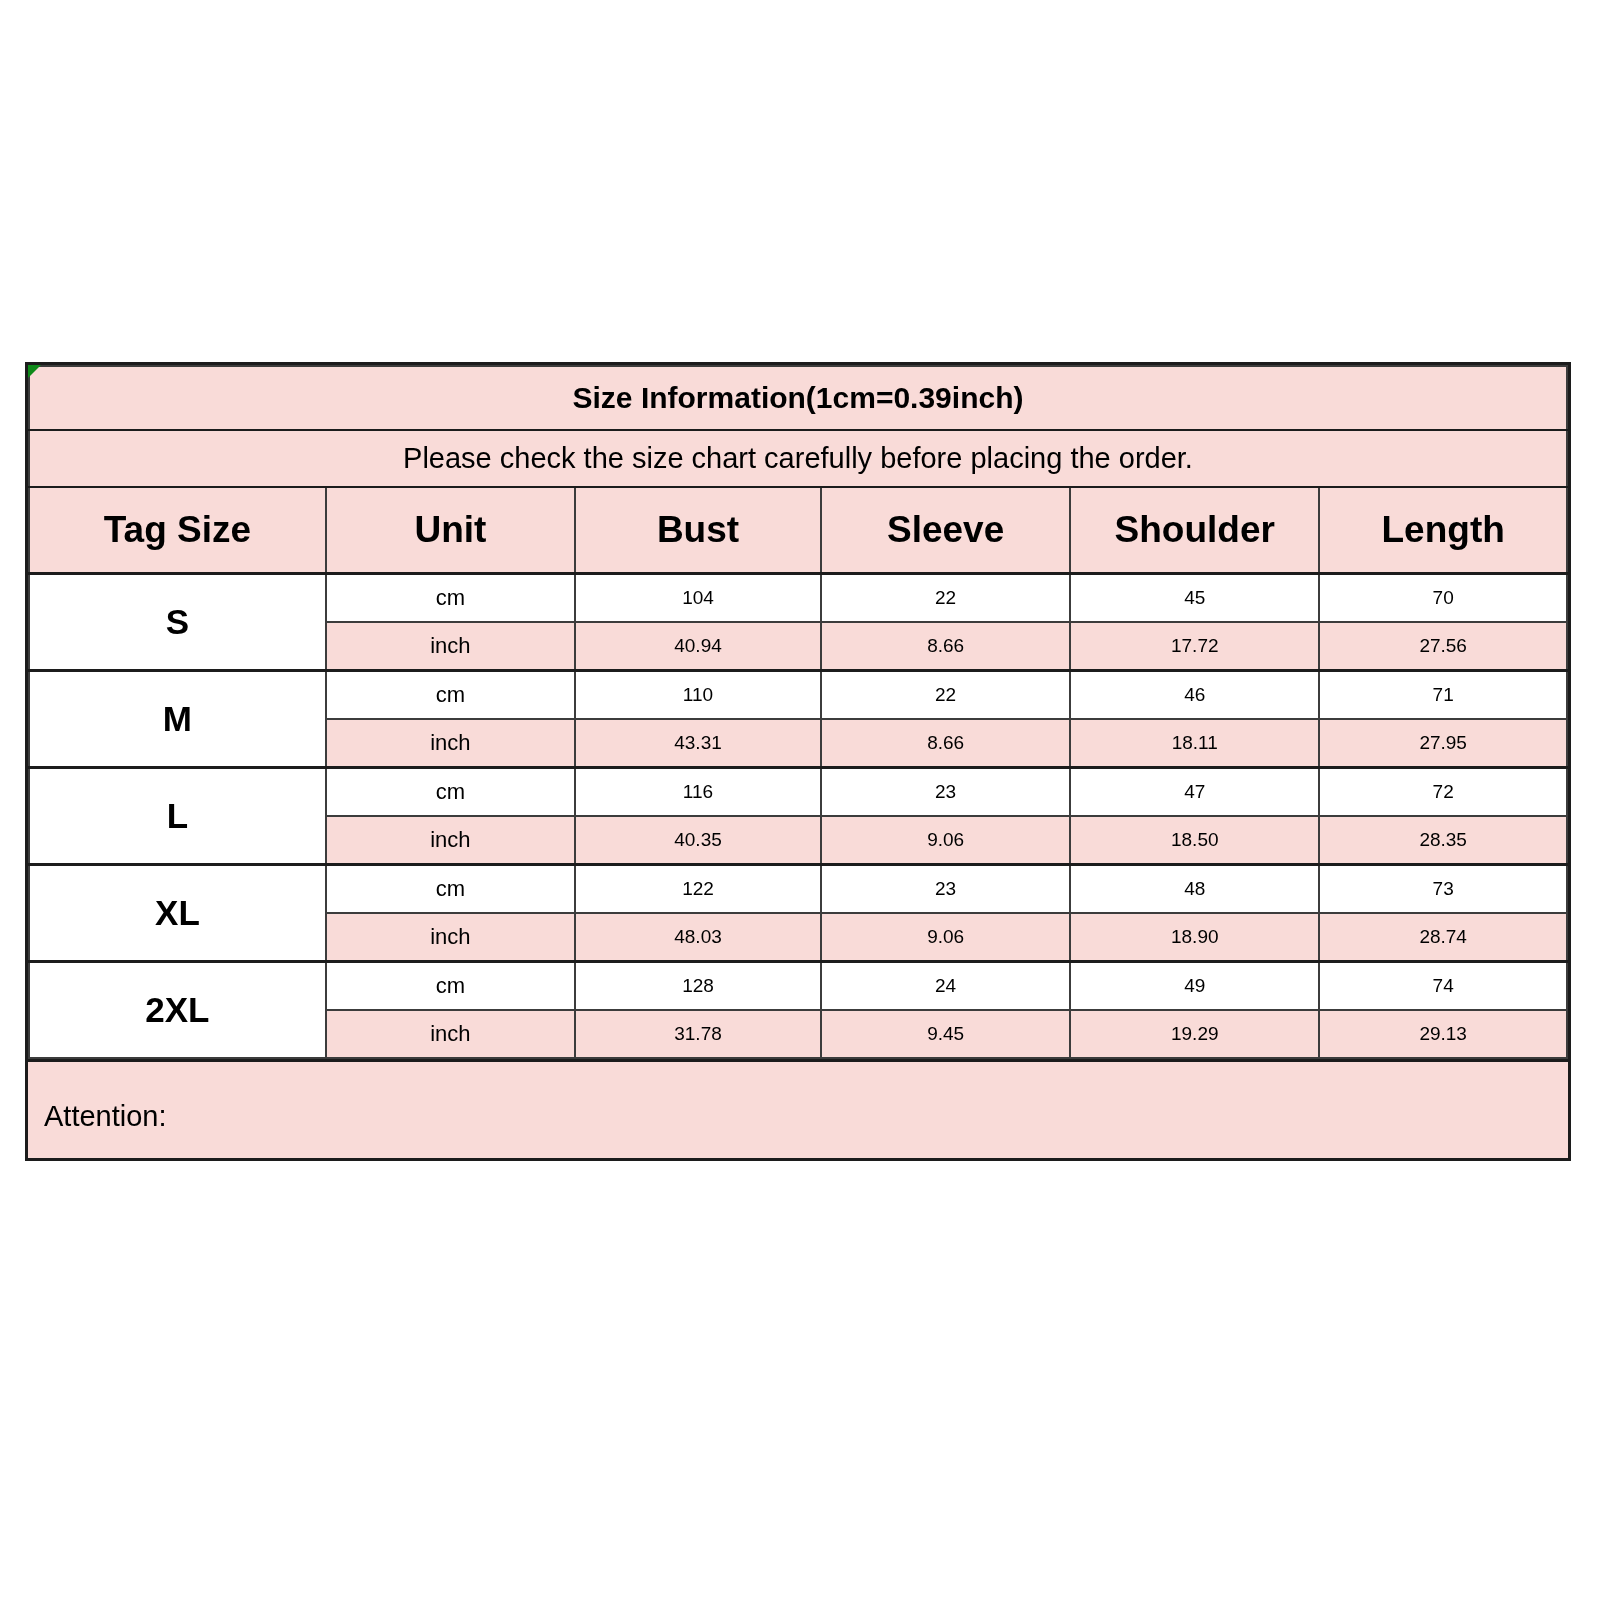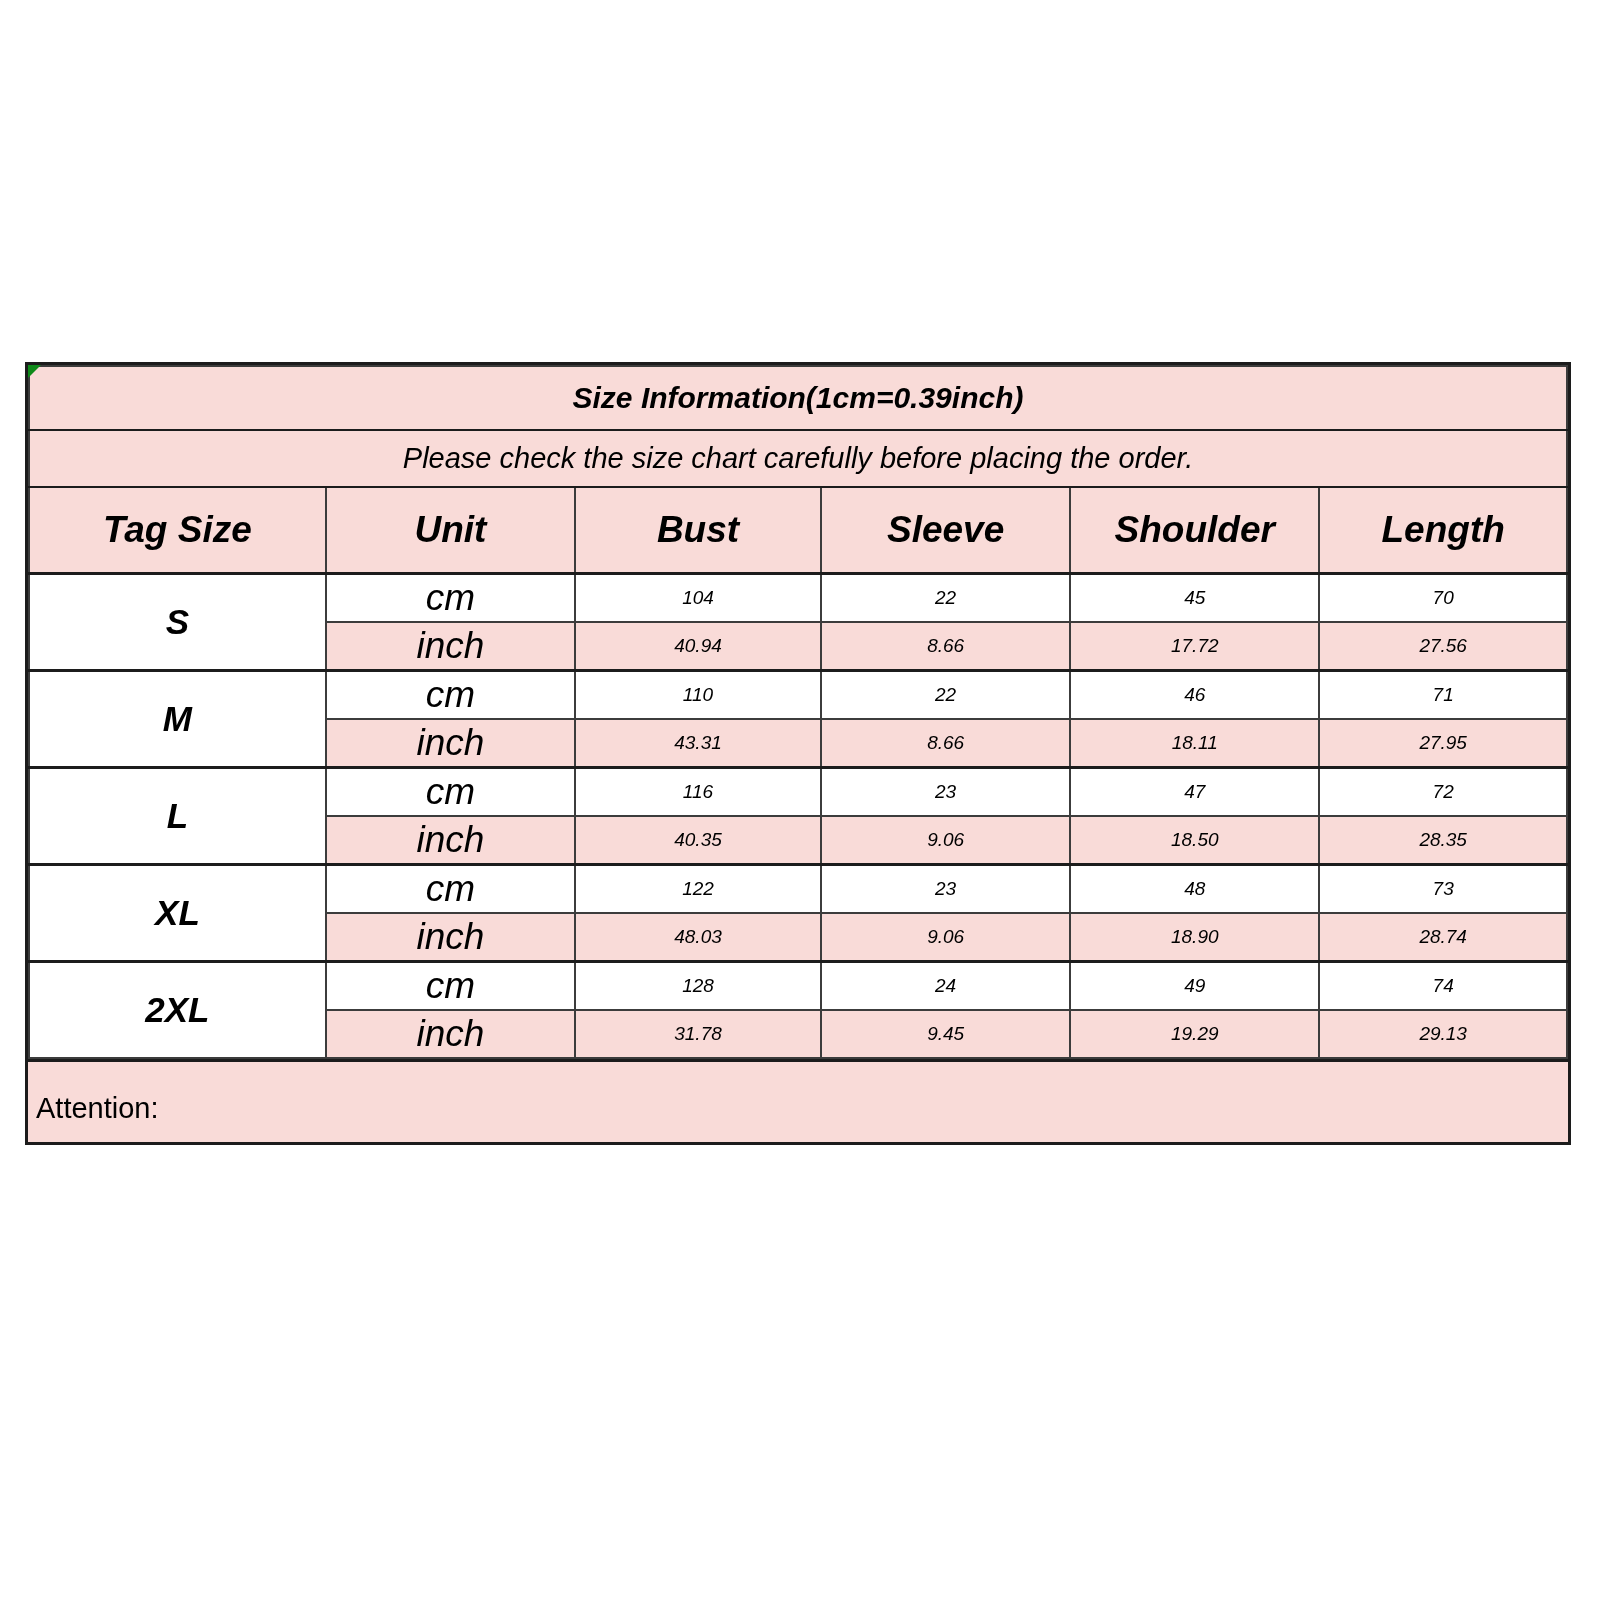--- a/index.html
+++ b/index.html
@@ -28,21 +28,20 @@
     width: 0;
     height: 0;
     border-top: 13px solid #0f8a1a;
     border-right: 13px solid transparent;
     z-index: 3;
   }
   table.size-table {
     width: 100%;
     border-collapse: collapse;
     table-layout: fixed;
-    font-style: italic;
   }
   .size-table td, .size-table th {
     border: 2px solid #3c3c3c;
     text-align: center;
     vertical-align: middle;
     padding: 0;
     overflow: hidden;
   }
   tr.title-row td {
     height: 62px;
@@ -70,30 +69,30 @@
     height: 46px;
     font-size: 19px;
     background: #ffffff;
   }
   tbody.size-rows tr.row-inch td { background: #f9dbd8; }
   tbody.size-rows td.tag-cell {
     font-size: 35px;
     font-weight: bold;
     background: #ffffff;
   }
-  tbody.size-rows td.unit-cell { font-size: 37px; }
+  tbody.size-rows td.unit-cell { font-size: 22px; }
   tbody.size-rows tr.group-start td { border-top: 3px solid #1c1c1c; }
   .attention {
     border-top: 3px solid #1c1c1c;
     background: #f9dbd8;
     padding: 26px 12px 14px 8px;
     font-size: 29px;
     line-height: 40px;
   }
-  .attention p { margin: 0; text-align: justify; }
+  .attention p { margin: 8px; text-align: justify; }
   .attention p.heading { text-align: left; }
 </style>
 </head>
 <body>
 
 <div class="page">
   <div class="size-chart">
     <div class="corner-marker"></div>
     <table class="size-table">
       <colgroup>

